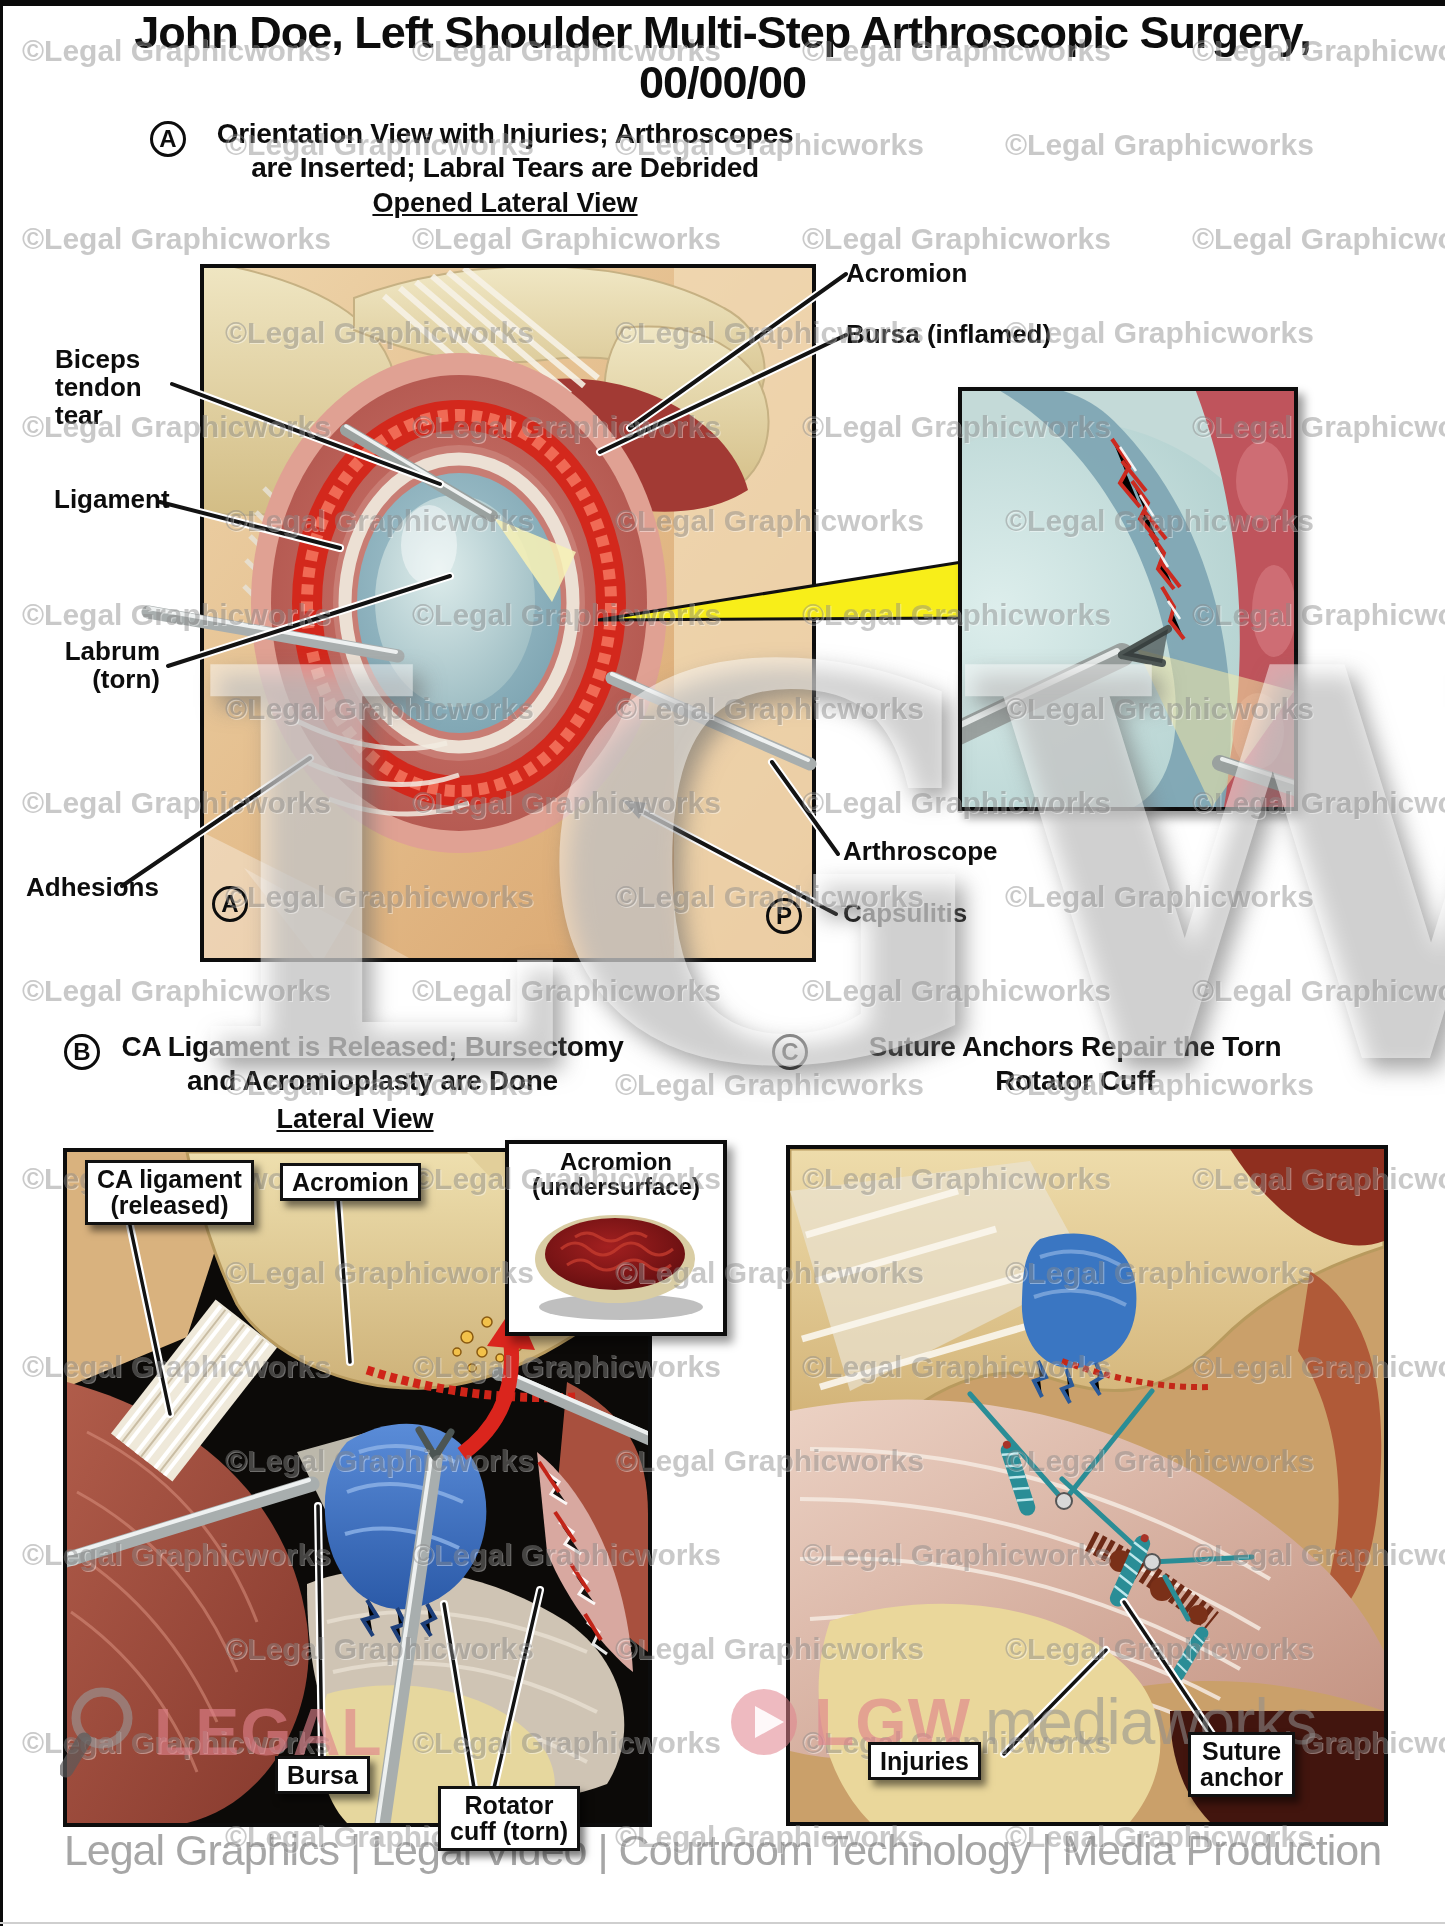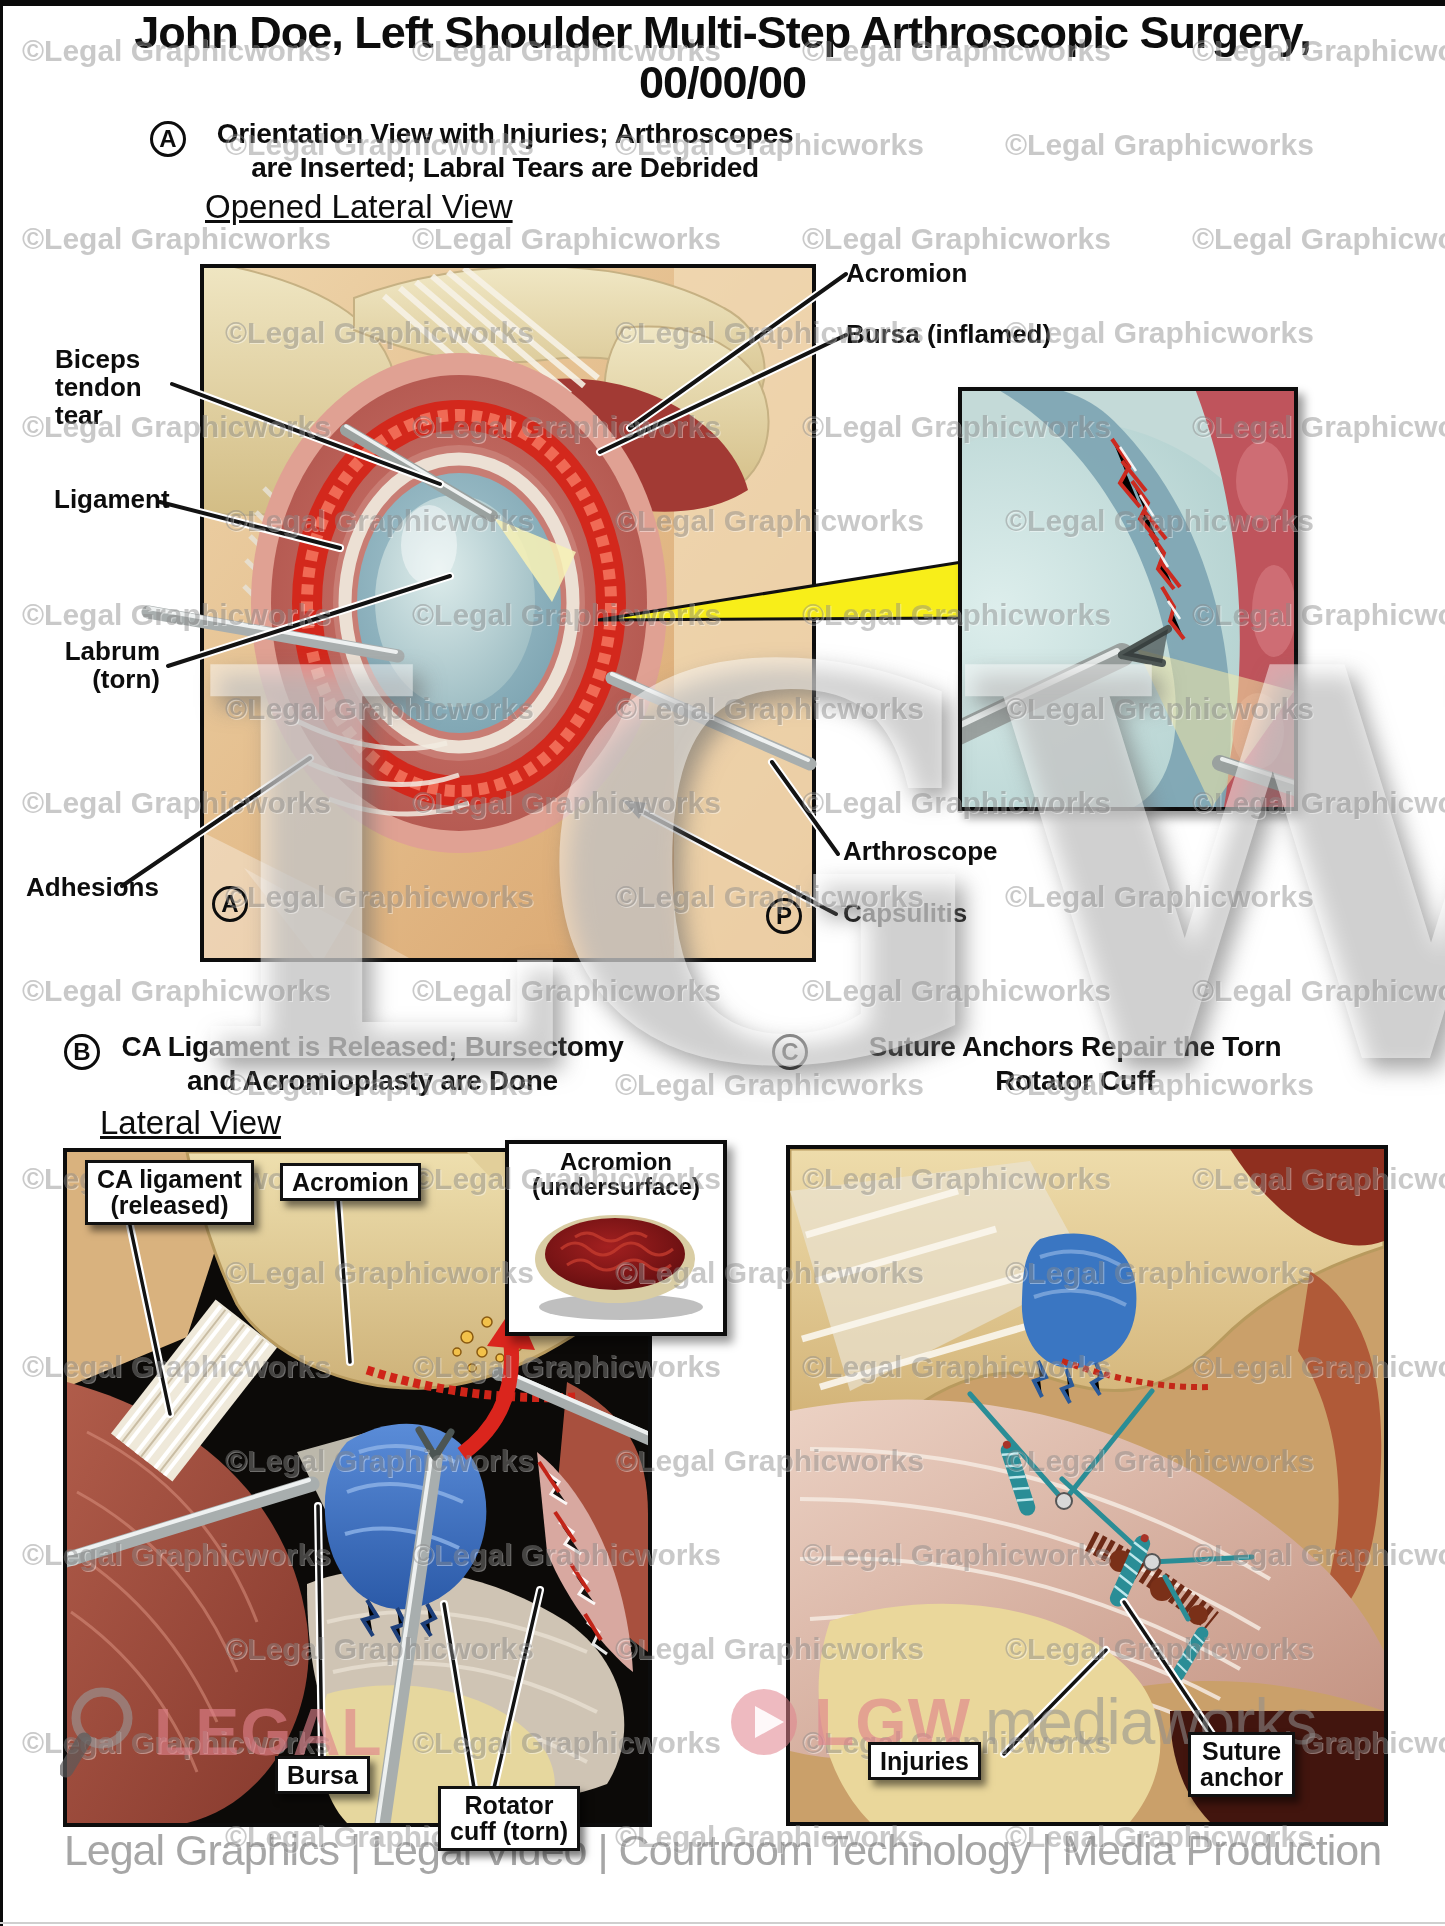--- a/index.html
+++ b/index.html
@@ -12,21 +12,21 @@
   .frame-bottom{left:0;top:1922px;width:1445px;height:2px;background:#cfcfcf;z-index:40;}
   
   .title{left:20px;top:8px;width:1405px;text-align:center;font-weight:bold;
          font-size:45px;line-height:1.12;letter-spacing:-1px;white-space:pre-line;z-index:24;}
   
   .heading{font-weight:bold;font-size:28px;line-height:1.2;text-align:center;
            letter-spacing:-.3px;white-space:pre-line;z-index:24;}
   .circle-letter{width:36px;height:36px;border:3px solid #0d0d0d;border-radius:50%;
            display:flex;align-items:center;justify-content:center;font-weight:bold;
            font-size:24px;z-index:24;box-sizing:border-box;background:transparent;}
-  .view-label{font-weight:normal;font-size:33px;
+  .view-label{font-weight:bold;font-size:27px;text-align:center;
            text-decoration:underline;z-index:24;}
   
   .panel{border:4px solid #0d0d0d;z-index:8;overflow:hidden;box-sizing:border-box;}
   .inset{border:4px solid #0d0d0d;z-index:14;overflow:hidden;box-sizing:border-box;
          box-shadow:6px 7px 9px rgba(0,0,0,.4);background:#fff;}
   
   .lbl{font-weight:bold;font-size:26px;line-height:1.07;color:#0d0d0d;
        white-space:pre-line;z-index:24;}
   .boxlbl{font-weight:bold;font-size:25px;line-height:1.05;background:#ffffff;
        border:3px solid #111;padding:3px 9px;text-align:center;white-space:pre-line;

